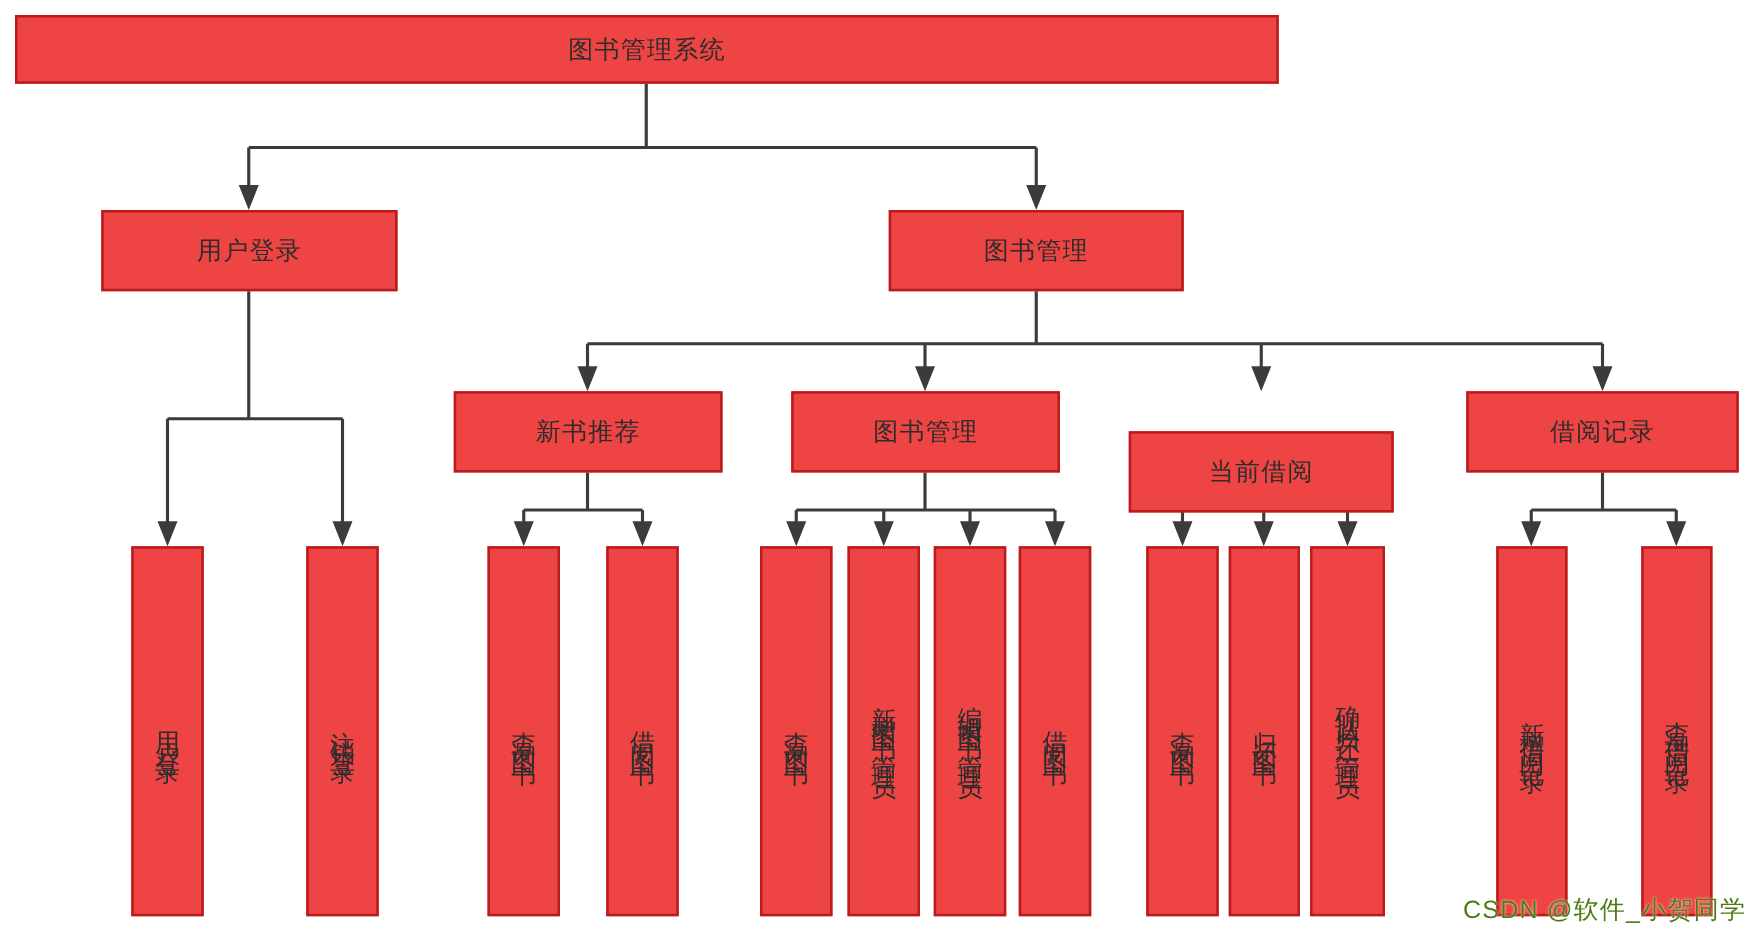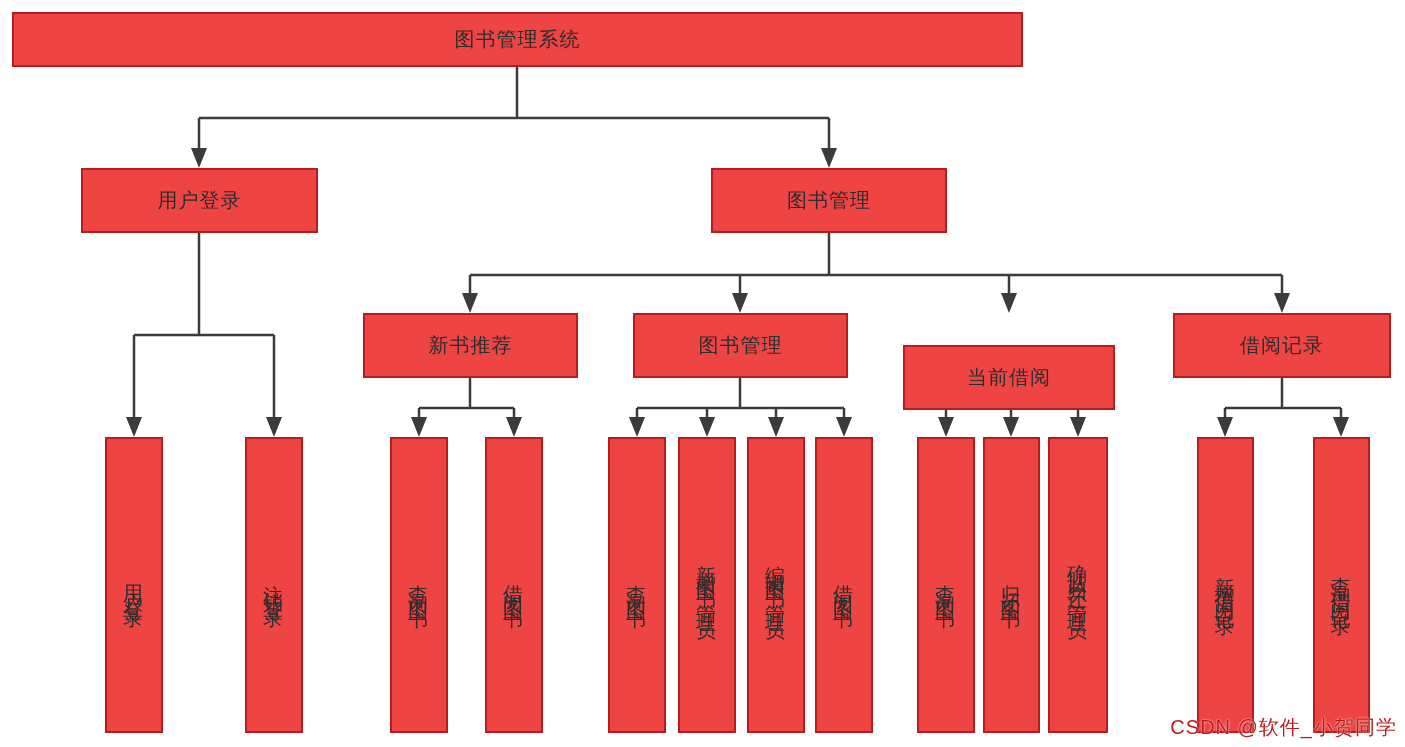--- a/index.html
+++ b/index.html
@@ -56,21 +56,21 @@
   .lf-10 { left: 983px;  width: 57px; }
   .lf-11 { left: 1048px; width: 60px; }
   .lf-12 { left: 1197px; width: 57px; }
   .lf-13 { left: 1313px; width: 57px; }
   .watermark {
     position: absolute;
     right: 8px;
     bottom: 6px;
     z-index: 3;
     font-size: 20px;
-    color: #b91c1c;
+    color: #4d7c0f;
     letter-spacing: 1px;
     text-shadow: 0 0 2px #ffffff;
   }
 </style>
 </head>
 <body>
 
 <div id="canvas">
 
   <svg id="wires" width="1405" height="747" viewBox="0 0 1405 747">

